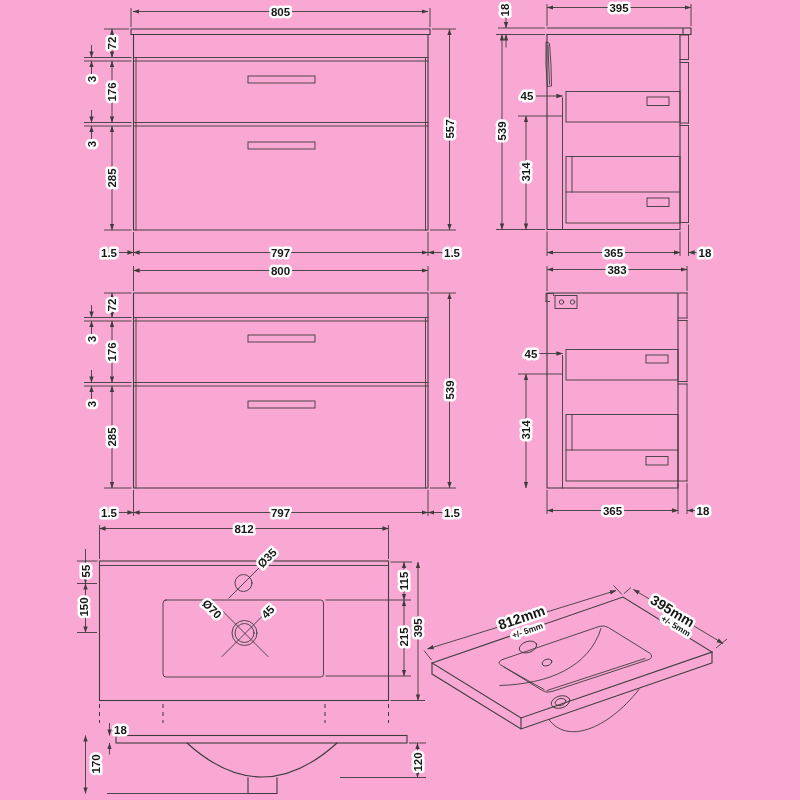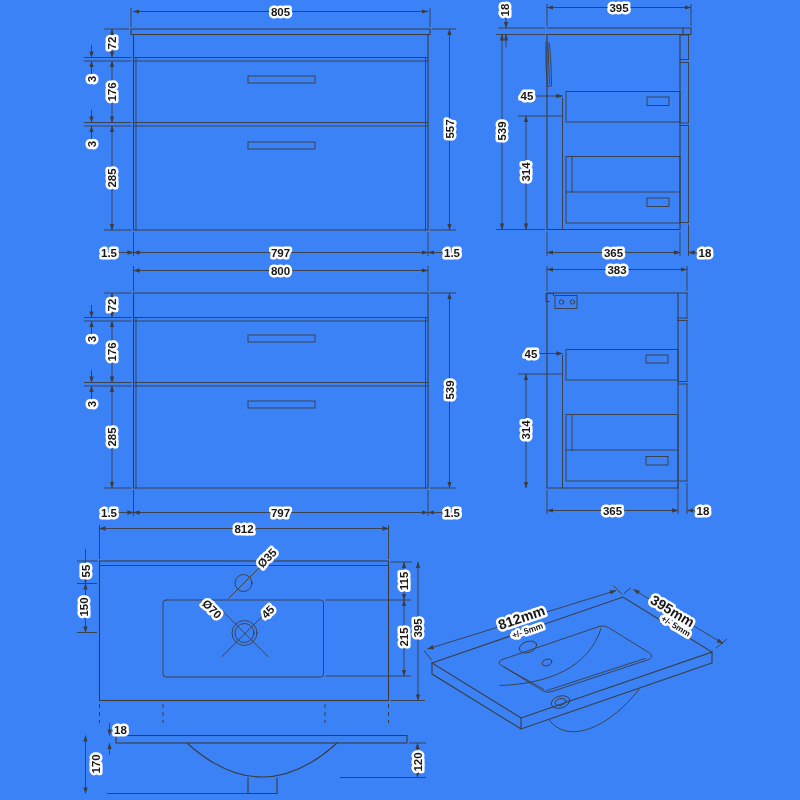--- a/index.html
+++ b/index.html
@@ -1,16 +1,16 @@
 <!DOCTYPE html>
 <html><head>
 <meta charset="utf-8">
 <style>
   html,body{margin:0;padding:0;background:#ffffff;}
-  #stage{position:relative;width:800px;height:800px;background:#3b82f6;overflow:hidden;}
+  #stage{position:relative;width:800px;height:800px;background:#f9a8d4;overflow:hidden;}
   svg{display:block;}
   .ln{stroke:#3c3c3c;stroke-width:1.1;fill:none;stroke-linecap:square;}
   .lt{stroke:#3c3c3c;stroke-width:0.9;fill:none;stroke-linecap:square;}
   .dl{stroke:#3c3c3c;stroke-width:0.9;fill:none;stroke-linecap:butt;}
   .dsh{stroke:#3c3c3c;stroke-width:1;fill:none;stroke-dasharray:4 4;}
   text{font-family:"Liberation Sans",sans-serif;font-weight:700;fill:#181818;}
   .d{font-size:11.5px;}
   .dm{font-size:14px;}
   .ds{font-size:8.5px;}
   .hl{paint-order:stroke;stroke:#ffffff;stroke-width:5px;stroke-linejoin:round;}

